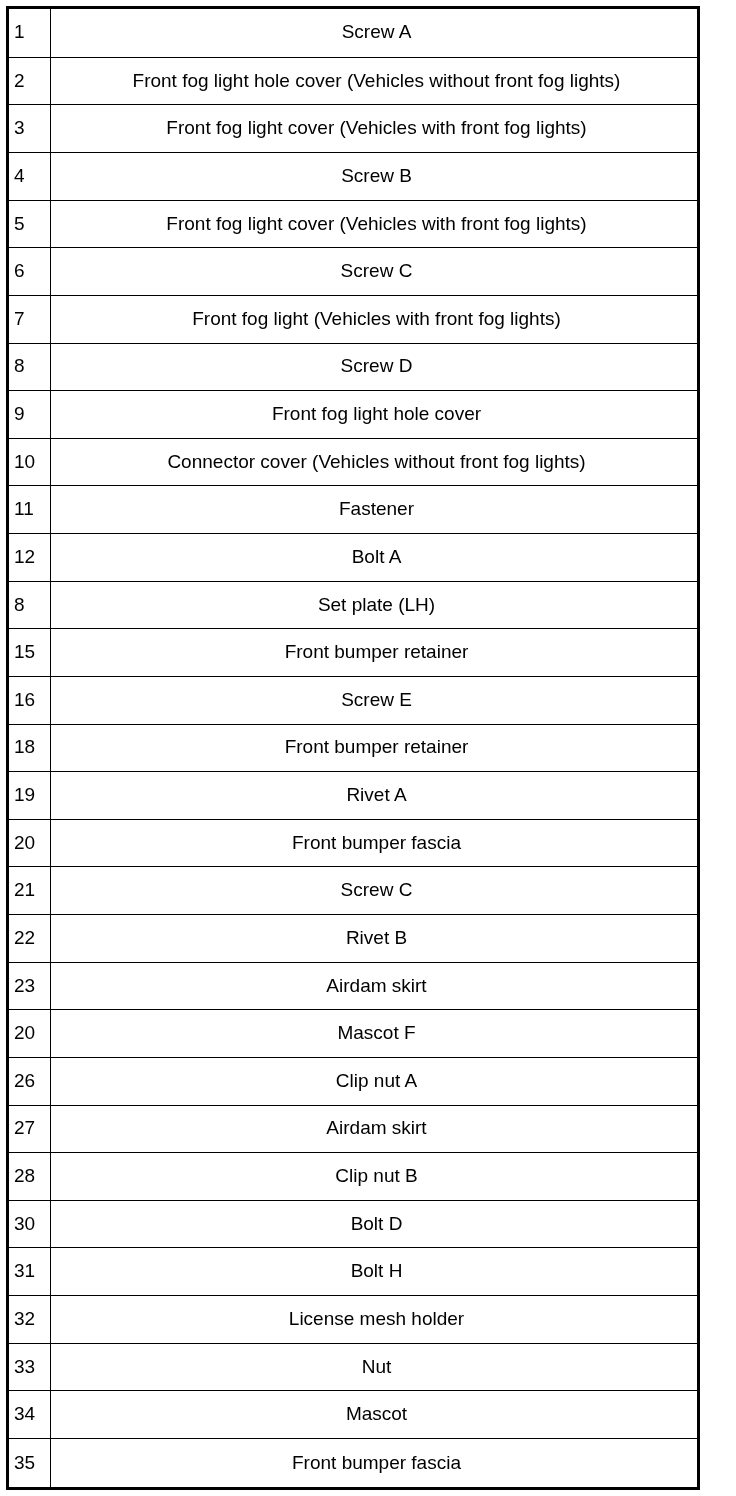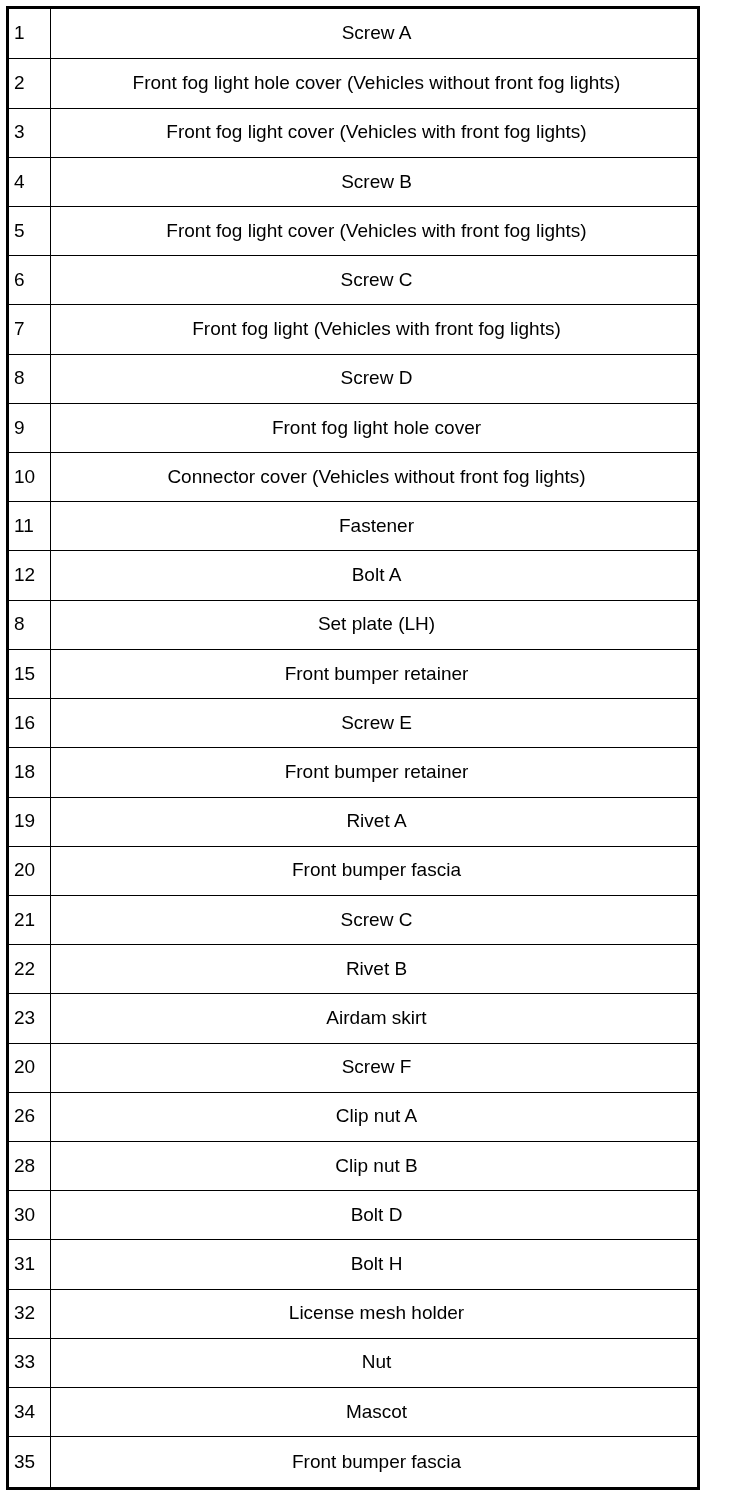--- a/index.html
+++ b/index.html
@@ -130,25 +130,29 @@
         <tr>
           <td class="num-cell">22</td>
           <td class="desc-cell">Rivet B</td>
         </tr>
         <tr>
           <td class="num-cell">23</td>
           <td class="desc-cell">Airdam skirt</td>
         </tr>
         <tr>
           <td class="num-cell">20</td>
-          <td class="desc-cell">Screw F</td>
+          <td class="desc-cell">Mascot F</td>
         </tr>
         <tr>
           <td class="num-cell">26</td>
           <td class="desc-cell">Clip nut A</td>
+        </tr>
+        <tr>
+          <td class="num-cell">27</td>
+          <td class="desc-cell">Airdam skirt</td>
         </tr>
         <tr>
           <td class="num-cell">28</td>
           <td class="desc-cell">Clip nut B</td>
         </tr>
         <tr>
           <td class="num-cell">30</td>
           <td class="desc-cell">Bolt D</td>
         </tr>
         <tr>

